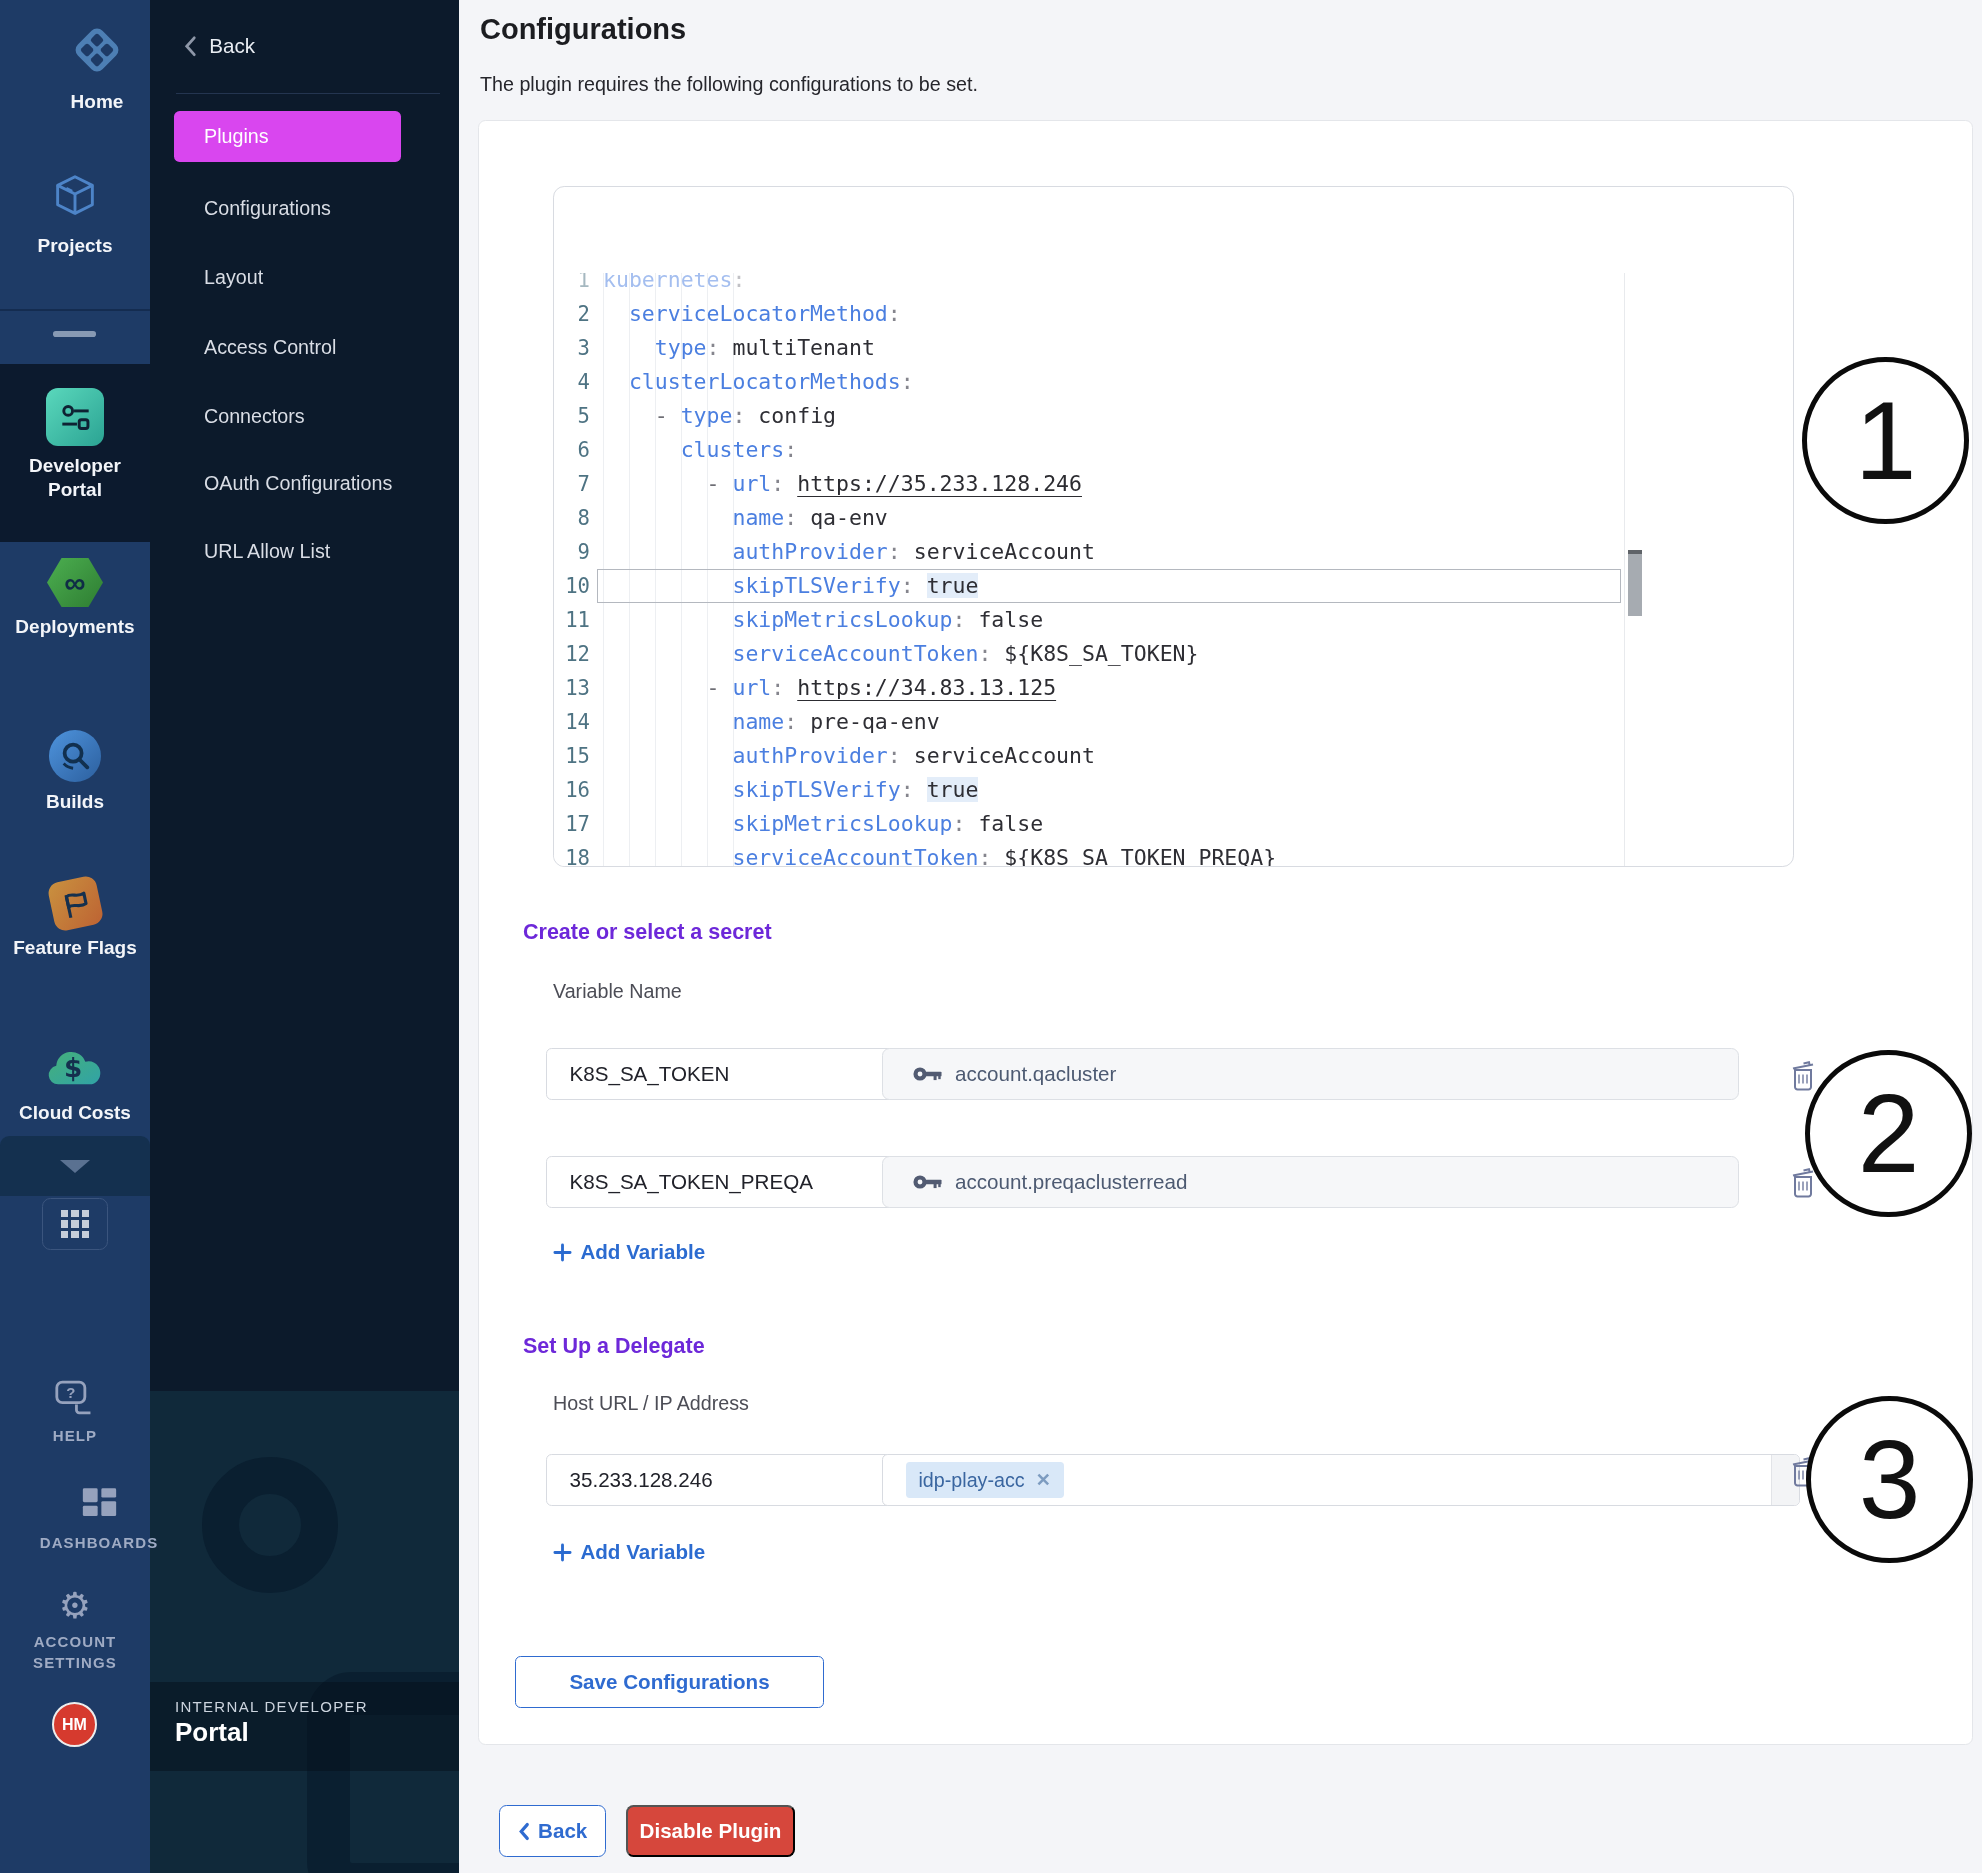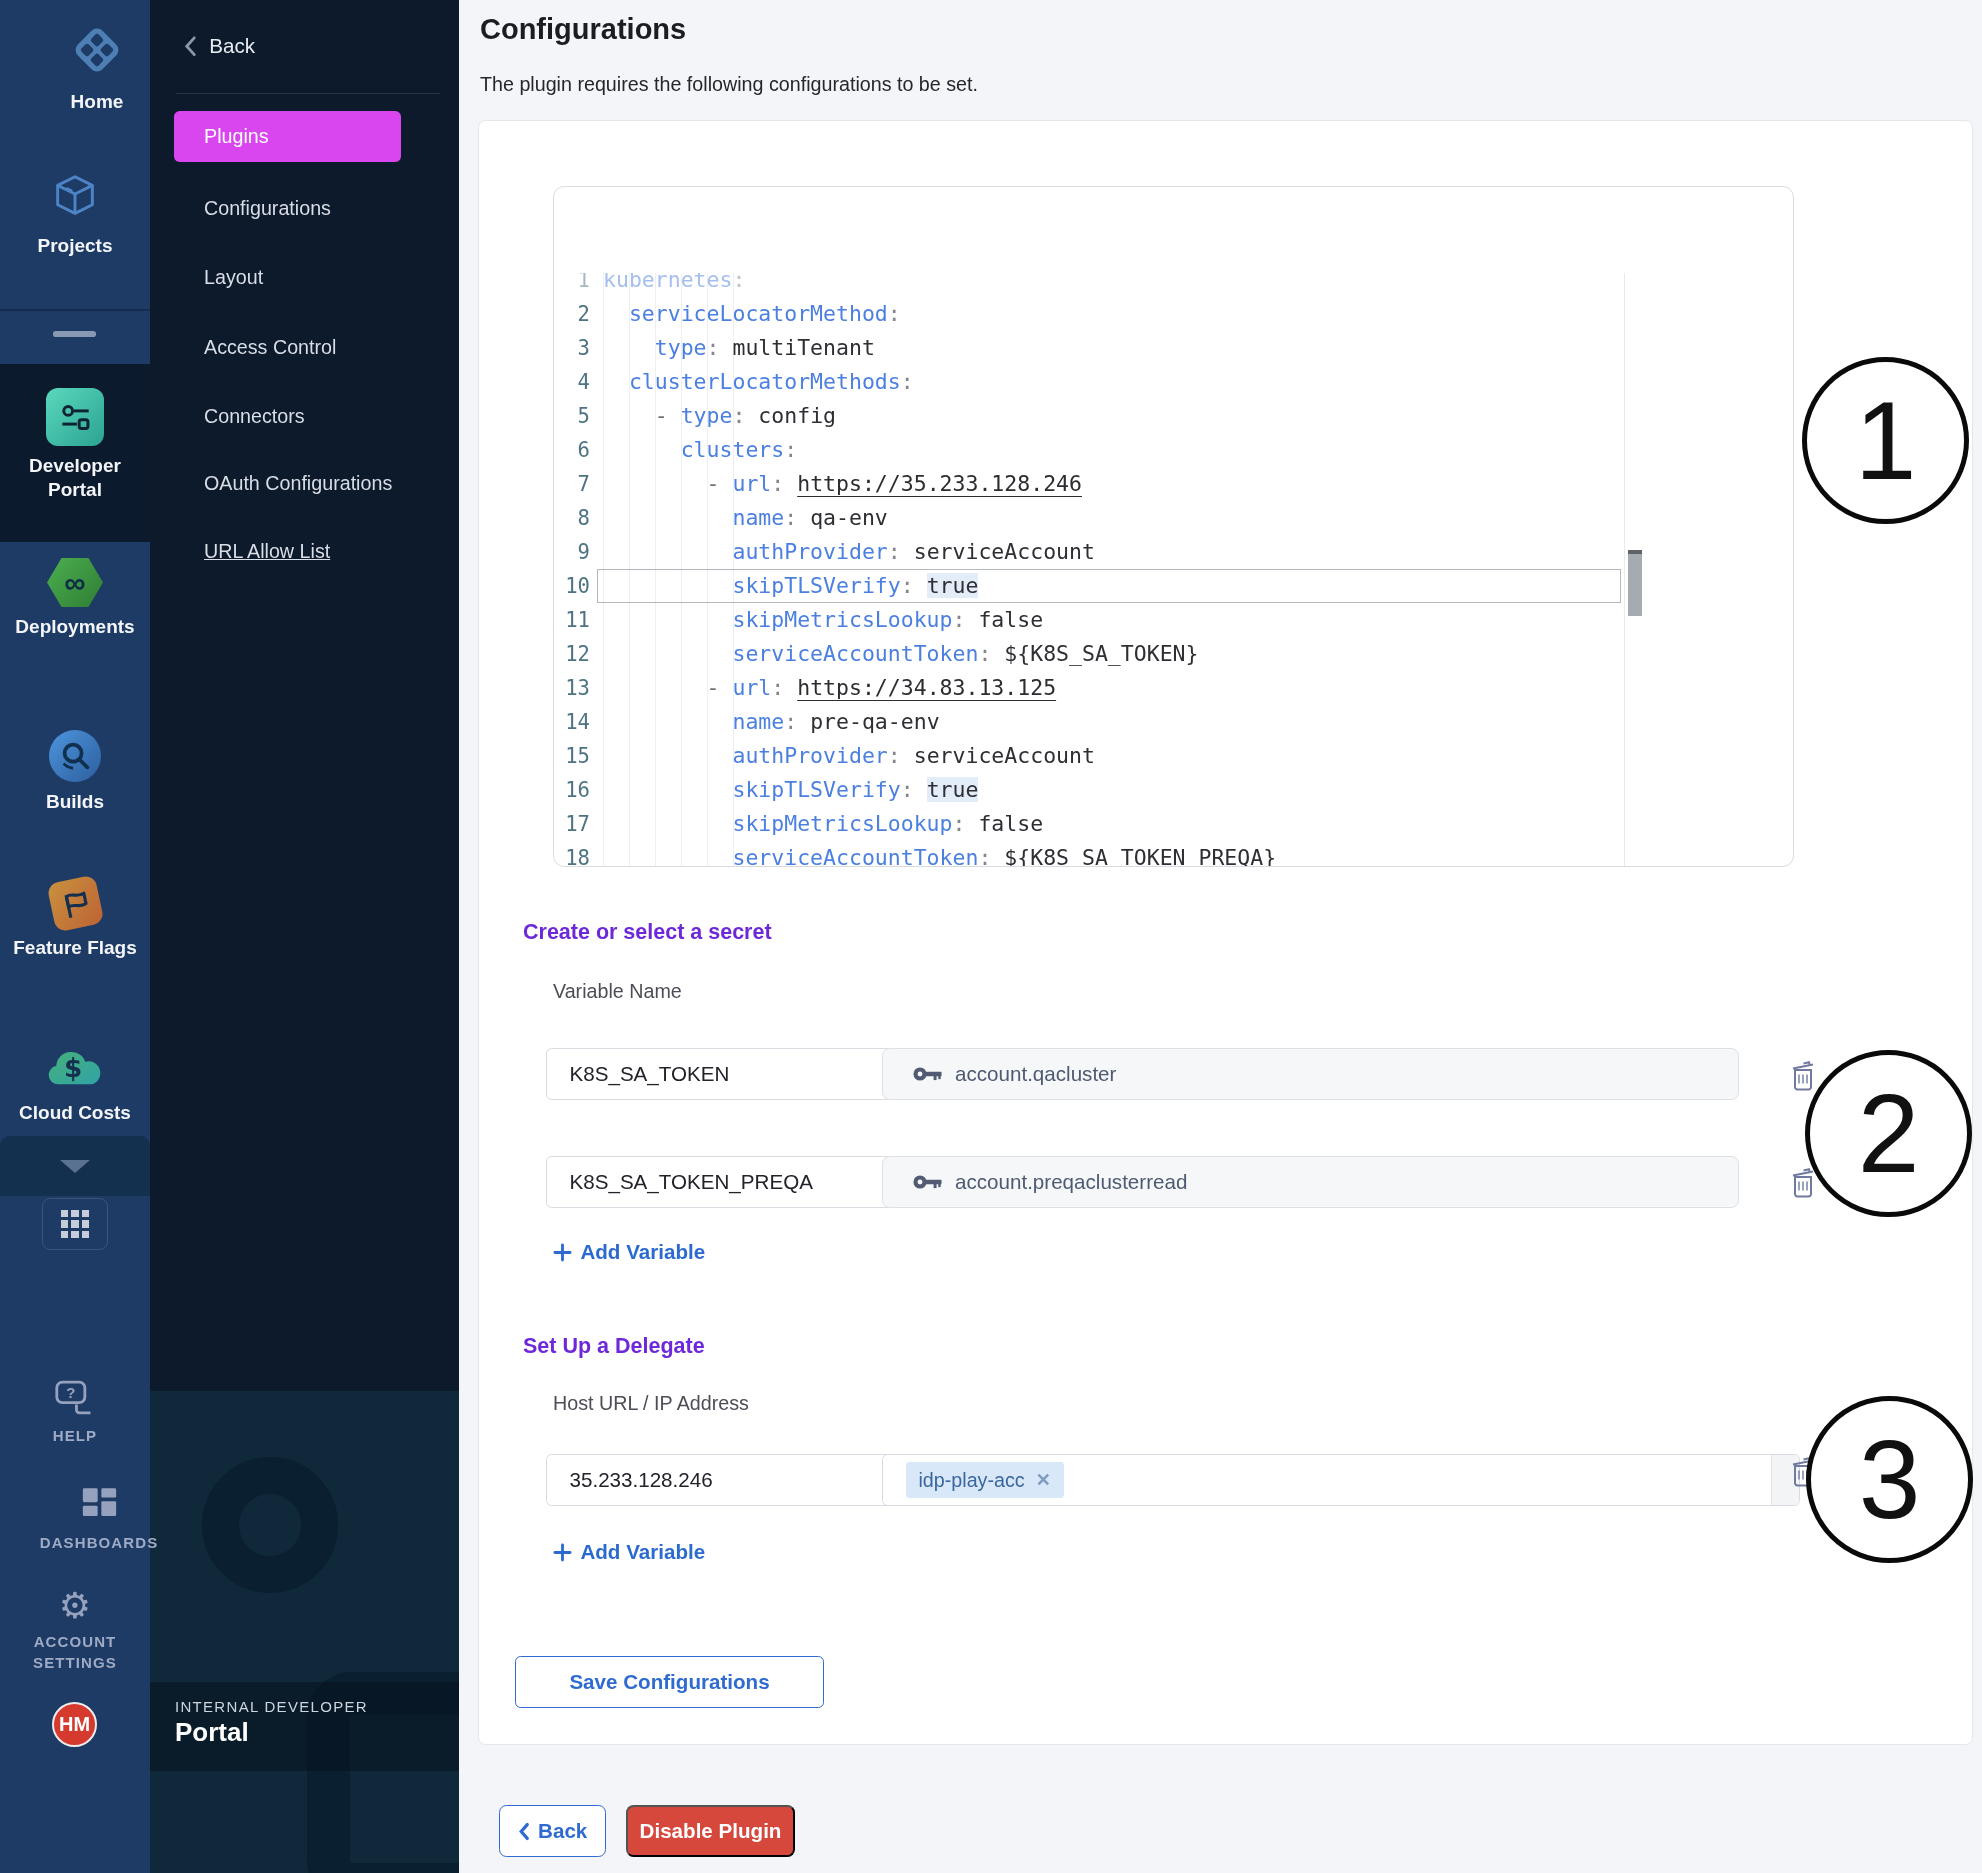--- a/index.html
+++ b/index.html
@@ -12,21 +12,21 @@
   .rail-label { color:#f3f5f9; font-size:19px; font-weight:600; text-align:center; line-height:24px; margin-top:8.4px; }
   .rail-label.small { color:#9fabc4; font-size:15px; font-weight:600; letter-spacing:1.1px; line-height:20.6px; }
   .rail-divider { position:absolute; left:0; top:309px; width:150px; height:1.9px; background:#142c50; }
   .rail-handle { position:absolute; left:53px; top:331px; width:43px; height:5.6px; border-radius:2.8px; background:#8799b3; }
   .rail-active { position:absolute; left:0; top:364px; width:150px; height:178px; background:#0c1a2e; }
   .chev-band { position:absolute; left:0; top:1136px; width:150px; height:60px; background:#14304f; border-radius:9.4px 9.4px 0 0; display:flex; align-items:center; justify-content:center; }
   .tri-down { width:0; height:0; border-left:15px solid transparent; border-right:15px solid transparent; border-top:13px solid #5a7191; }
   .grid-btn { position:absolute; left:42px; top:1198px; width:66px; height:52px; border:1.9px solid #3b557e; border-radius:8.4px; display:flex; align-items:center; justify-content:center; }
   .grid9 { display:grid; grid-template-columns:repeat(3,7.5px); grid-gap:2.8px; }
   .grid9 i { width:7.5px; height:7.5px; background:#c5cdd9; display:block; }
-  .avatar { position:absolute; left:52px; top:1702px; width:45px; height:45px; border-radius:50%; background:#d63a2e; border:2.8px solid #ededed; display:flex; align-items:center; justify-content:center; color:#fff; font-size:20px; font-weight:700; }
+  .avatar { position:absolute; left:52px; top:1702px; width:45px; height:45px; border-radius:50%; background:#d63a2e; border:2.8px solid #ededed; display:flex; align-items:center; justify-content:center; color:#fff; font-size:16px; font-weight:700; }
   .hex { width:56px; height:49px; background:linear-gradient(135deg,#4caf50,#2e7d32); clip-path:polygon(26% 0,74% 0,100% 50%,74% 100%,26% 100%,0 50%); display:flex; align-items:center; justify-content:center; }
   .hex span { color:#0f2d46; font-size:30px; font-weight:700; line-height:45px; }
   .tile { width:58px; height:58px; border-radius:12px; background:linear-gradient(135deg,#5ad8bc,#2ba393); display:flex; align-items:center; justify-content:center; }
   .ball { width:52px; height:52px; border-radius:50%; background:linear-gradient(135deg,#4e94dd,#2c5f9e); display:flex; align-items:center; justify-content:center; }
   .flagtile { width:49px; height:49px; border-radius:11.2px; background:linear-gradient(135deg,#c9913f,#bd6333); transform:rotate(-12deg); display:flex; align-items:center; justify-content:center; }
   .gear-glyph { font-size:36px; color:#96a2bd; line-height:37px; font-family:"DejaVu Sans",sans-serif; }
 
   
   .submenu { position:absolute; left:150px; top:0; width:309px; height:1874px; background:#0c1a2b; z-index:4; overflow:hidden; }
   .back-row { position:absolute; left:33px; top:34px; display:flex; align-items:center; cursor:pointer; }
@@ -256,21 +256,21 @@
     </div>
   <div class="sub-item" style="top:333px;">
       <span>Access Control</span>
     </div>
   <div class="sub-item" style="top:402px;">
       <span>Connectors</span>
     </div>
   <div class="sub-item" style="top:469px;">
       <span>OAuth Configurations</span>
     </div>
-  <div class="sub-item" style="top:537px;text-decoration:underline;">
+  <div class="sub-item" style="top:537px;">
       <span>URL Allow List</span>
     </div>
 
   <div class="sub-deco">
     <div class="deco-ring"></div>
     <div class="deco-sq"></div>
   </div>
   <div class="sub-footband"></div>
   <div class="sub-eyebrow">INTERNAL DEVELOPER</div>
   <div class="sub-title">Portal</div>

